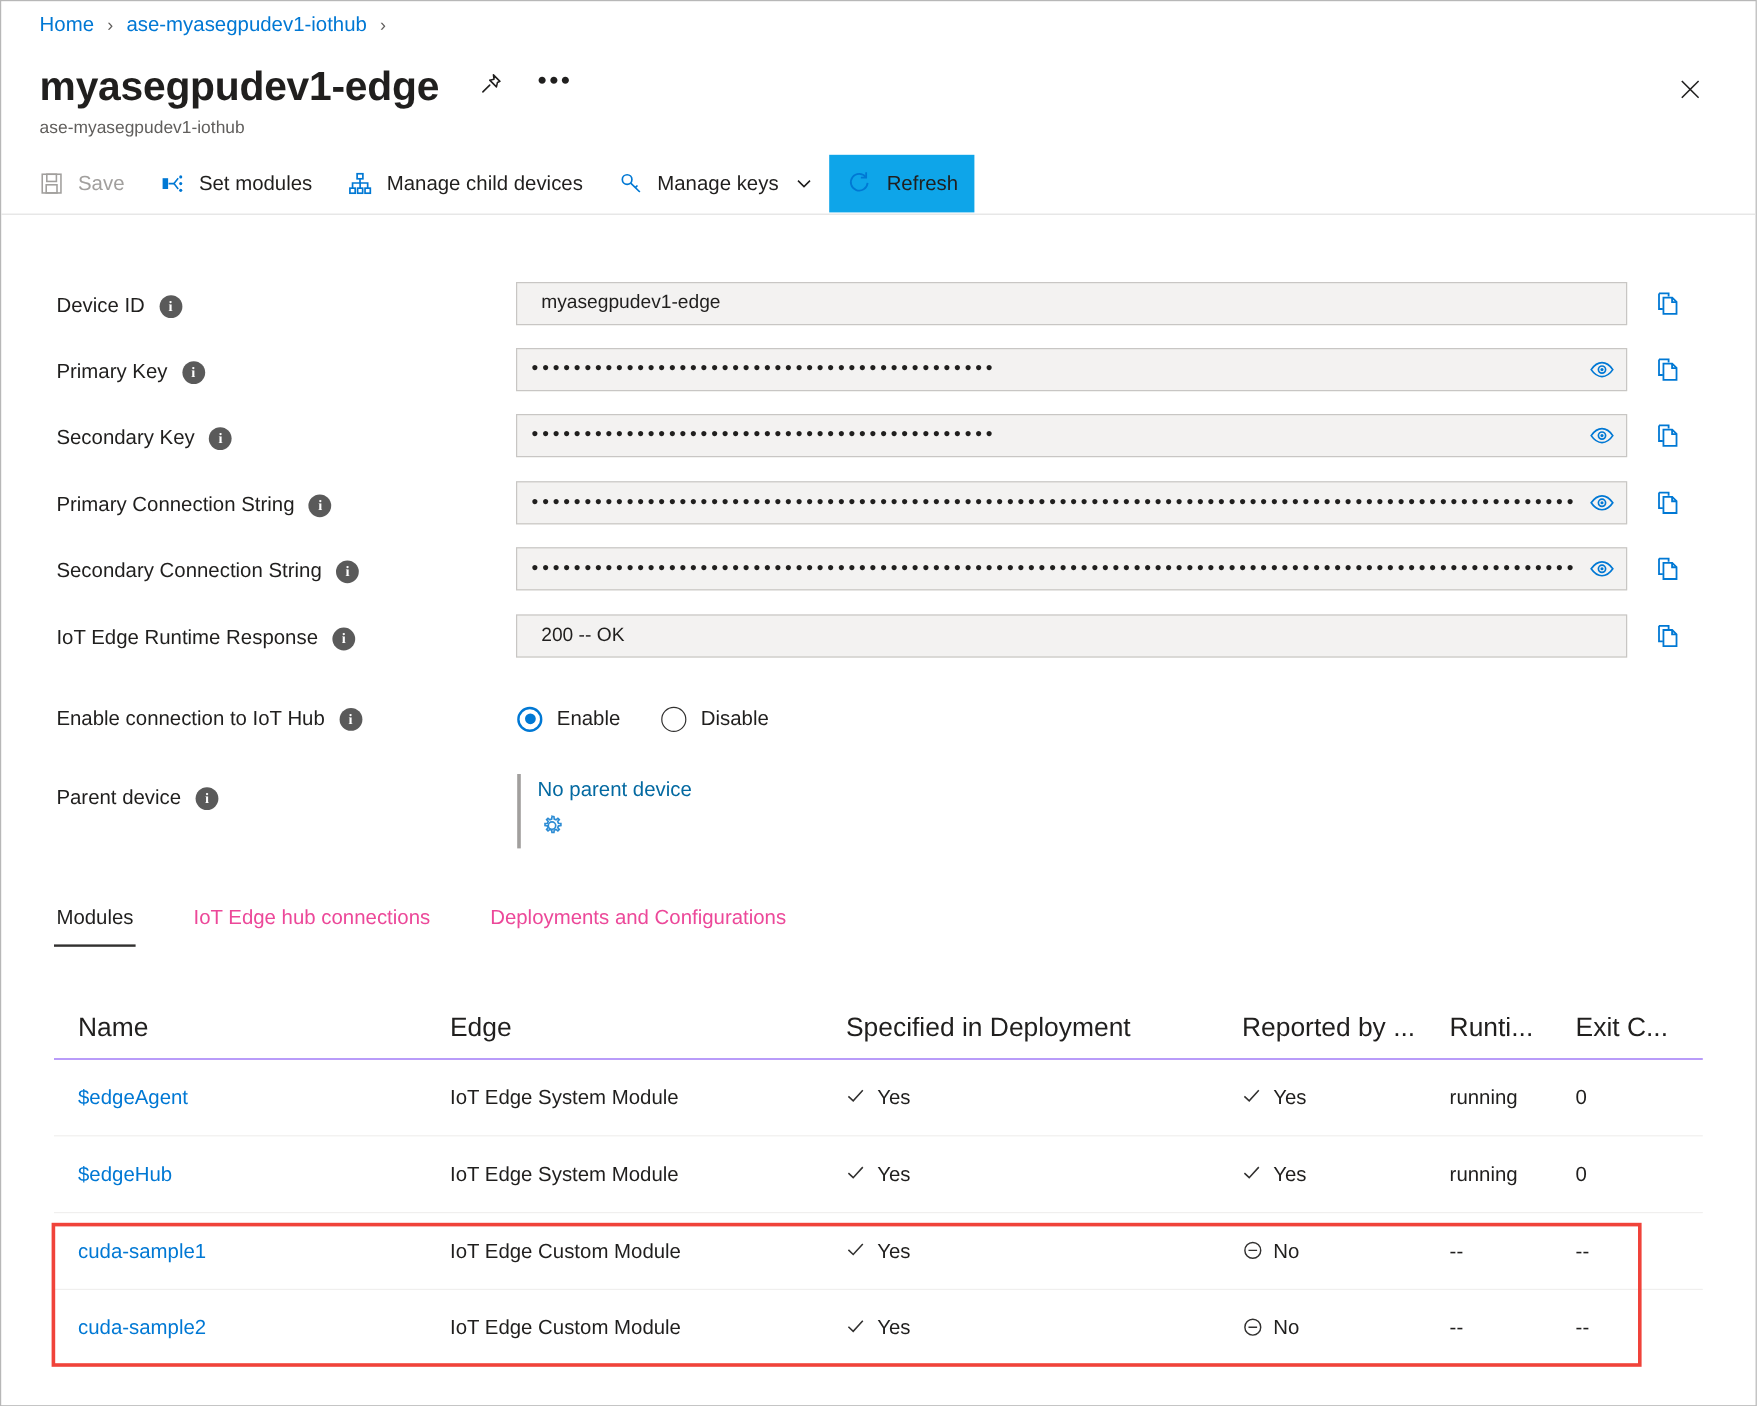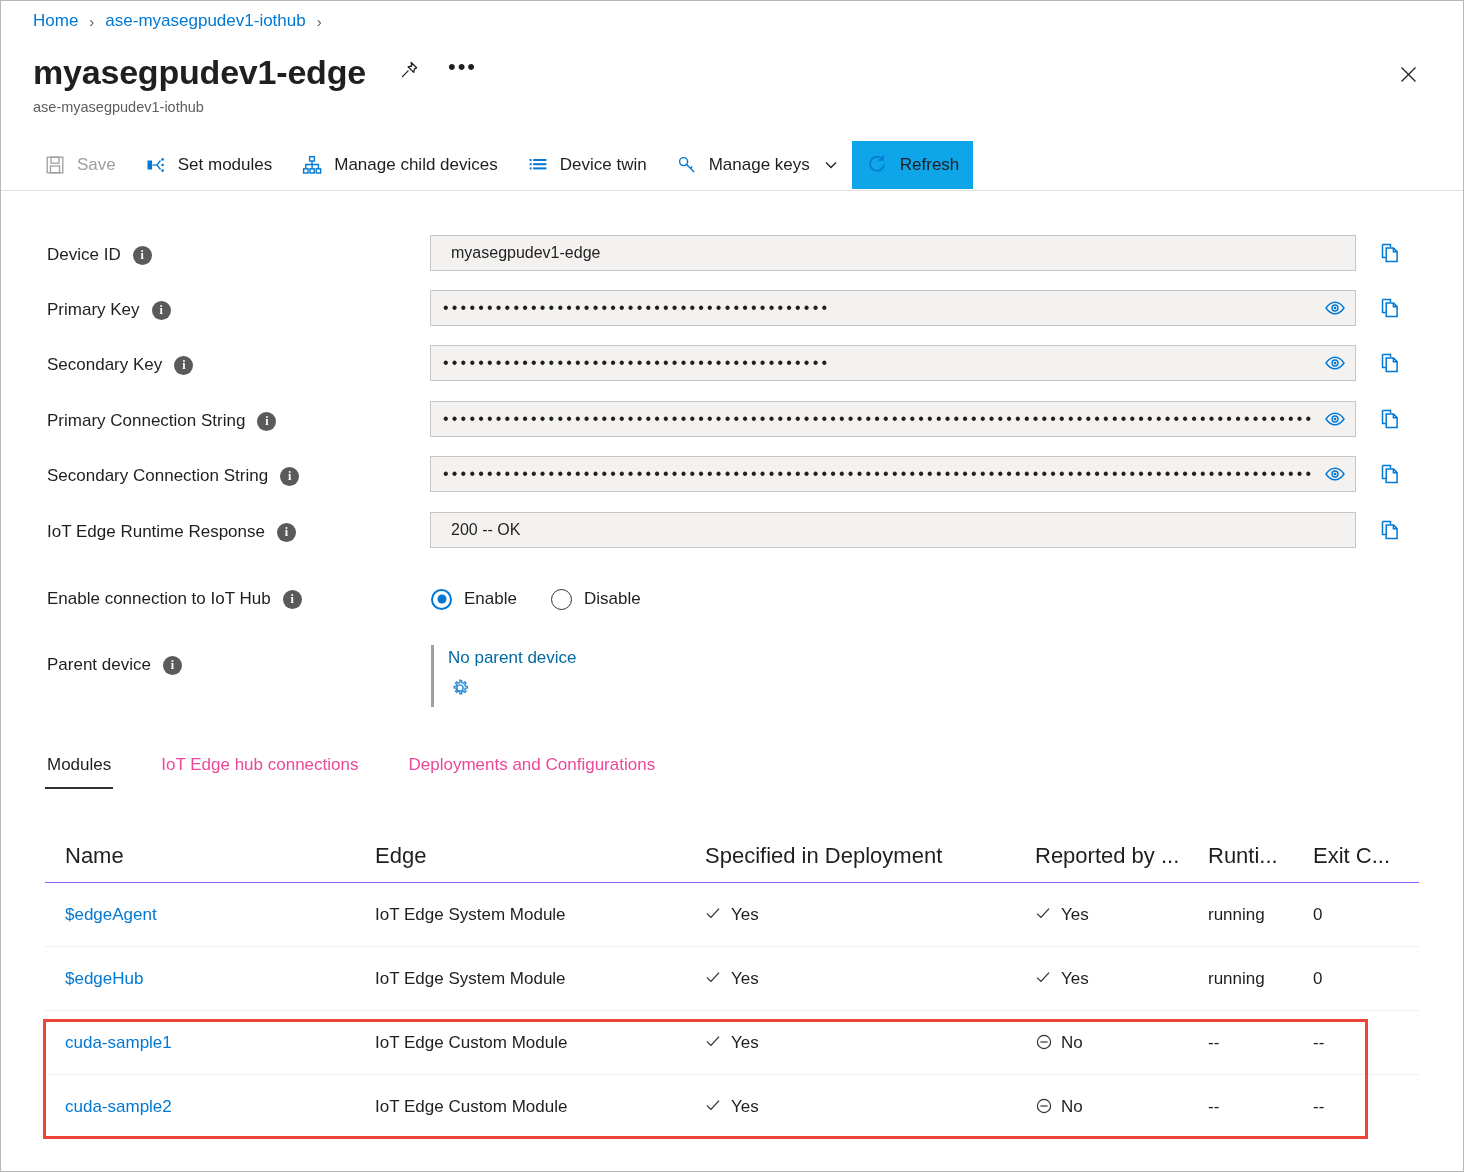--- a/index.html
+++ b/index.html
@@ -64,24 +64,24 @@
     position: absolute;
     right: 38px; top: 56px;
     width: 34px; height: 34px;
     display: flex; align-items: center; justify-content: center;
     cursor: pointer;
   }
 
   
   .cmdbar {
     position: absolute;
-    left: 0; top: 138px;
+    left: 0; top: 126px;
     width: 1462px; height: 52px;
     display: flex; align-items: center;
-    padding-left: 28px;
+    padding-left: 16px;
     border-bottom: 1px solid #e1e1e1;
   }
   .cmd {
     height: 48px;
     display: flex; align-items: center;
     padding: 0 14px;
     font-size: 17px; color: #201f1e;
     cursor: pointer; white-space: nowrap;
   }
   .cmd.disabled { color: #a19f9d; cursor: default; }
@@ -319,35 +319,20 @@
             <rect x="1.6" y="13.8" width="4.4" height="4.2"></rect>
             <rect x="8.0" y="13.8" width="4.2" height="4.2"></rect>
             <rect x="14.2" y="13.8" width="4.4" height="4.2"></rect>
             <path d="M10 6 v3.5 M3.8 13.8 v-4.3 H16.4 v4.3 M10.1 9.5 v4.3"></path>
           </g>
         </svg>
       </span>
       <span>Manage child devices</span>
     </div>
 
-    <div class="cmd">
-      <span class="ico">
-        <svg width="20" height="20" viewBox="0 0 20 20">
-          <g fill="#0078d4">
-            <rect x="1.6" y="4.0" width="2.0" height="2.0"></rect>
-            <rect x="1.6" y="8.2" width="2.0" height="2.0"></rect>
-            <rect x="1.6" y="12.4" width="2.0" height="2.0"></rect>
-            <rect x="5.2" y="4.0" width="13.2" height="2.0"></rect>
-            <rect x="5.2" y="8.2" width="13.2" height="2.0"></rect>
-            <rect x="5.2" y="12.4" width="13.2" height="2.0"></rect>
-          </g>
-        </svg>
-      </span>
-      <span>Device twin</span>
-    </div>
 
     <div class="cmd">
       <span class="ico">
         <svg width="20" height="20" viewBox="0 0 20 20">
           <g fill="none" stroke="#0078d4" stroke-width="1.4">
             <circle cx="6.6" cy="6.6" r="4.0"></circle>
             <path d="M9.6 9.6 L17.2 17.0"></path>
             <path d="M13.4 13.4 L15.2 11.6"></path>
           </g>
         </svg>

